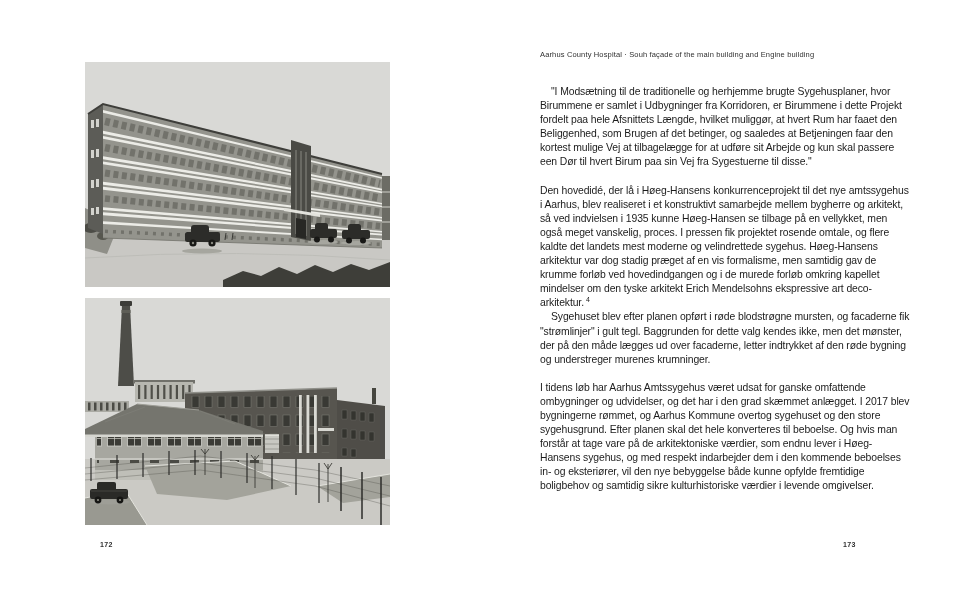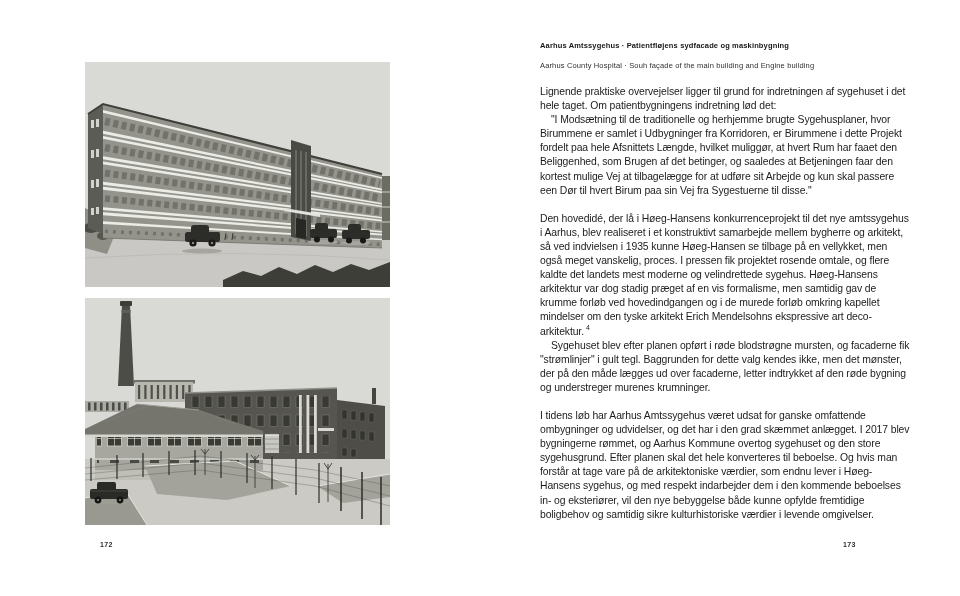--- a/index.html
+++ b/index.html
@@ -262,26 +262,24 @@
         </g>
       </svg>
     </figure>
 
     <div class="pagenum pagenum-left">172</div>
   </div>
 
   <div class="page page-right"></div>
 
   <div class="caption">
-    <div class="caption-da">Aarhus Amtssygehus · Patientfløjens sydfacade og maskinbygning</div>
     <div class="caption-en">Aarhus County Hospital · Souh façade of the main building and Engine building</div>
   </div>
 
   <div class="bodytext">
-    <p>Lignende praktiske overvejelser ligger til grund for indretningen af sygehuset i det hele taget. Om patientbygningens indretning lød det:</p>
     <p class="indent">"I Modsætning til de traditionelle og herhjemme brugte Sygehusplaner, hvor Birummene er samlet i Udbygninger fra Korridoren, er Birummene i dette Projekt fordelt paa hele Afsnittets Længde, hvilket muliggør, at hvert Rum har faaet den Beliggenhed, som Brugen af det betinger, og saaledes at Betjeningen faar den kortest mulige Vej at tilbagelægge for at udføre sit Arbejde og kun skal passere een Dør til hvert Birum paa sin Vej fra Sygestuerne til disse."</p>
     <p class="gap"><span>Den hovedidé, der lå i Høeg-Hansens konkurrenceprojekt til det nye amtssygehus i Aarhus, blev realiseret i et konstruktivt samarbejde mellem bygherre og arkitekt, så ved indvielsen i 1935 kunne Høeg-Hansen se tilbage på en vellykket, men også meget vanskelig, proces. I pressen fik projektet rosende omtale, og flere kaldte det landets mest moderne og velindrettede sygehus. Høeg-Hansens arkitektur var dog stadig præget af en vis formalisme, men samtidig gav de krumme forløb ved hovedindgangen og i de murede forløb omkring kapellet mindelser om den tyske arkitekt Erich Mendelsohns ekspressive art deco-arkitektur.</span><sup class="fnote">4</sup></p>
     <p class="indent">Sygehuset blev efter planen opført i røde blodstrøgne mursten, og facaderne fik "strømlinjer" i gult tegl. Baggrunden for dette valg kendes ikke, men det mønster, der på den måde lægges ud over facaderne, letter indtrykket af den røde bygning og understreger murenes krumninger.</p>
     <p class="gap">I tidens løb har Aarhus Amtssygehus været udsat for ganske omfattende ombygninger og udvidelser, og det har i den grad skæmmet anlægget. I 2017 blev bygningerne rømmet, og Aarhus Kommune overtog sygehuset og den store sygehusgrund. Efter planen skal det hele konverteres til beboelse. Og hvis man forstår at tage vare på de arkitektoniske værdier, som endnu lever i Høeg-Hansens sygehus, og med respekt indarbejder dem i den kommende beboelses in- og eksteriører, vil den nye bebyggelse både kunne opfylde fremtidige boligbehov og samtidig sikre kulturhistoriske værdier i levende omgivelser.</p>
   </div>
 
   <div class="pagenum pagenum-right">173</div>
 
 </div>
 

